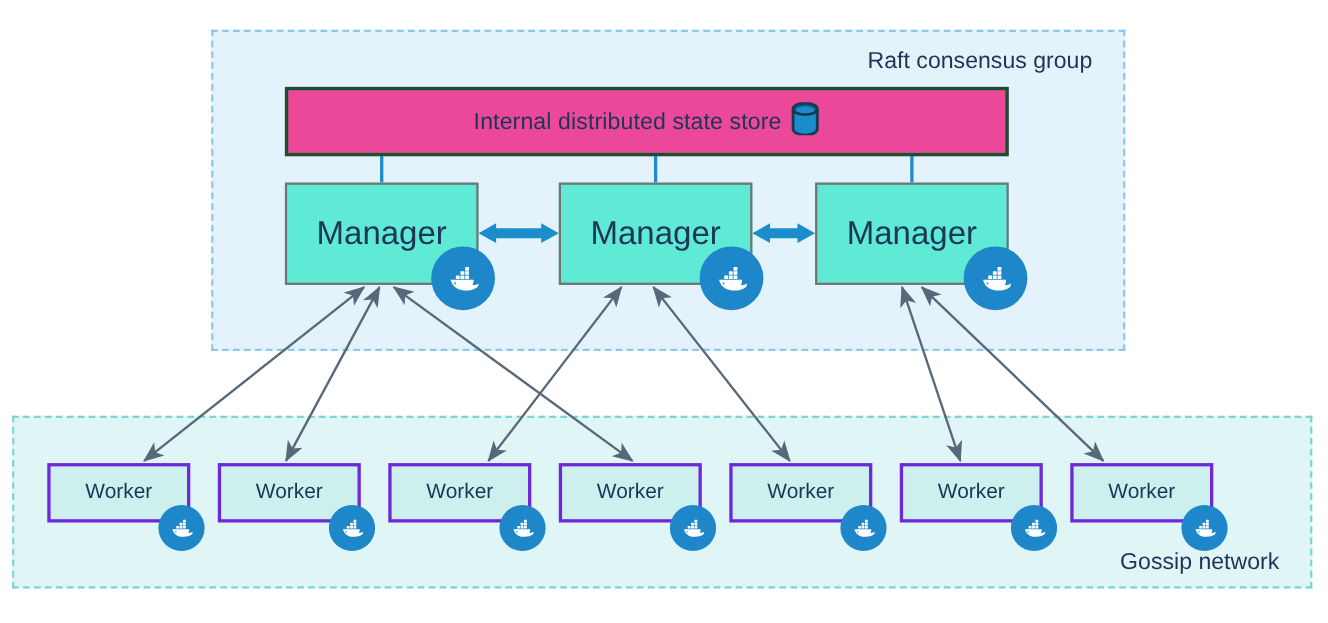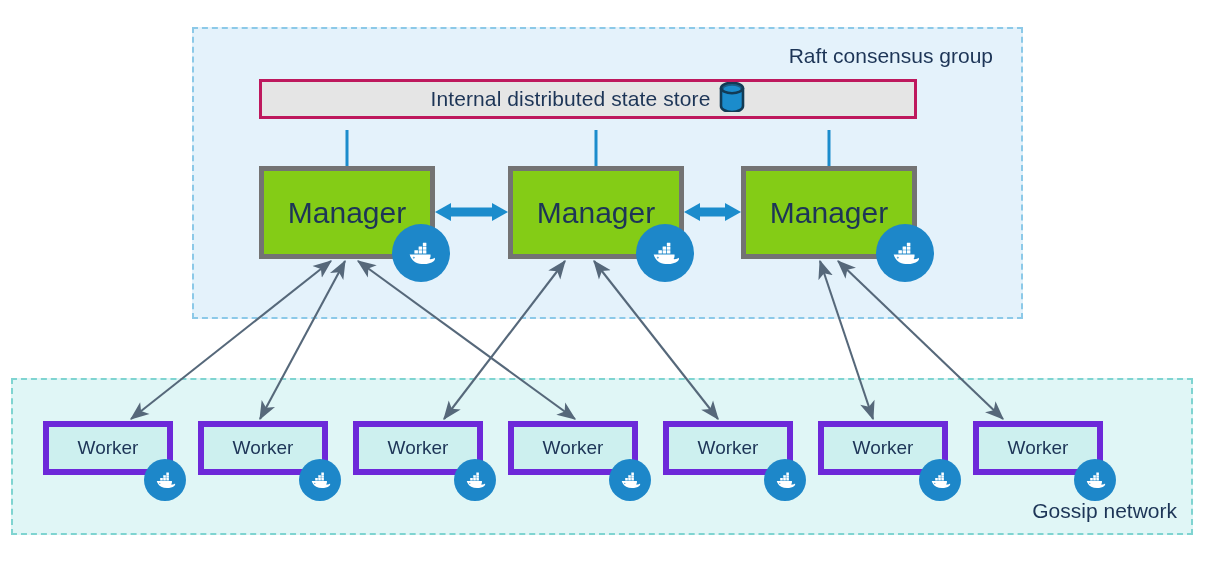--- a/index.html
+++ b/index.html
@@ -48,60 +48,60 @@
     border-color: #7fd4d1;
   }
   .group-label {
     position: absolute;
     color: #1d3557;
     font-size: 21px;
     line-height: 26px;
     white-space: nowrap;
   }
   .label-raft   { right: 28px; top: 14px; }
-  .label-gossip { right: 14px; bottom: 9px; }
+  .label-gossip { right: 28px; bottom: 9px; }
 
   
   .node {
     position: absolute;
     box-sizing: border-box;
     display: flex;
     align-items: center;
     justify-content: center;
   }
   .node-store {
     left: 259px; top: 79px;
-    width: 658px; height: 40px;
-    background: #e5e5e5;
-    border: 3px solid #be185d;
+    width: 658px; height: 63px;
+    background: #ec4899;
+    border: 3px solid #14532d;
   }
   .node-store .node-label {
     font-size: 21px;
     color: #1d3557;
     letter-spacing: 0.1px;
   }
   .node-manager {
     width: 176px; height: 93px;
     top: 166px;
-    background: #84cc16;
-    border: 5px solid #737373;
+    background: #5eead4;
+    border: 2px solid #737373;
   }
   .node-manager .node-label {
     font-size: 30px;
     color: #1d3557;
   }
   .mgr-1 { left: 259px; }
   .mgr-2 { left: 508px; }
   .mgr-3 { left: 741px; }
 
   .node-worker {
     width: 130px; height: 54px;
     top: 421px;
     background: #cdf0ef;
-    border: 6px solid #6d28d9;
+    border: 3px solid #6d28d9;
   }
   .node-worker .node-label {
     font-size: 19px;
     color: #1d3557;
   }
   .wk-1 { left: 43px; }
   .wk-2 { left: 198px; }
   .wk-3 { left: 353px; }
   .wk-4 { left: 508px; }
   .wk-5 { left: 663px; }

